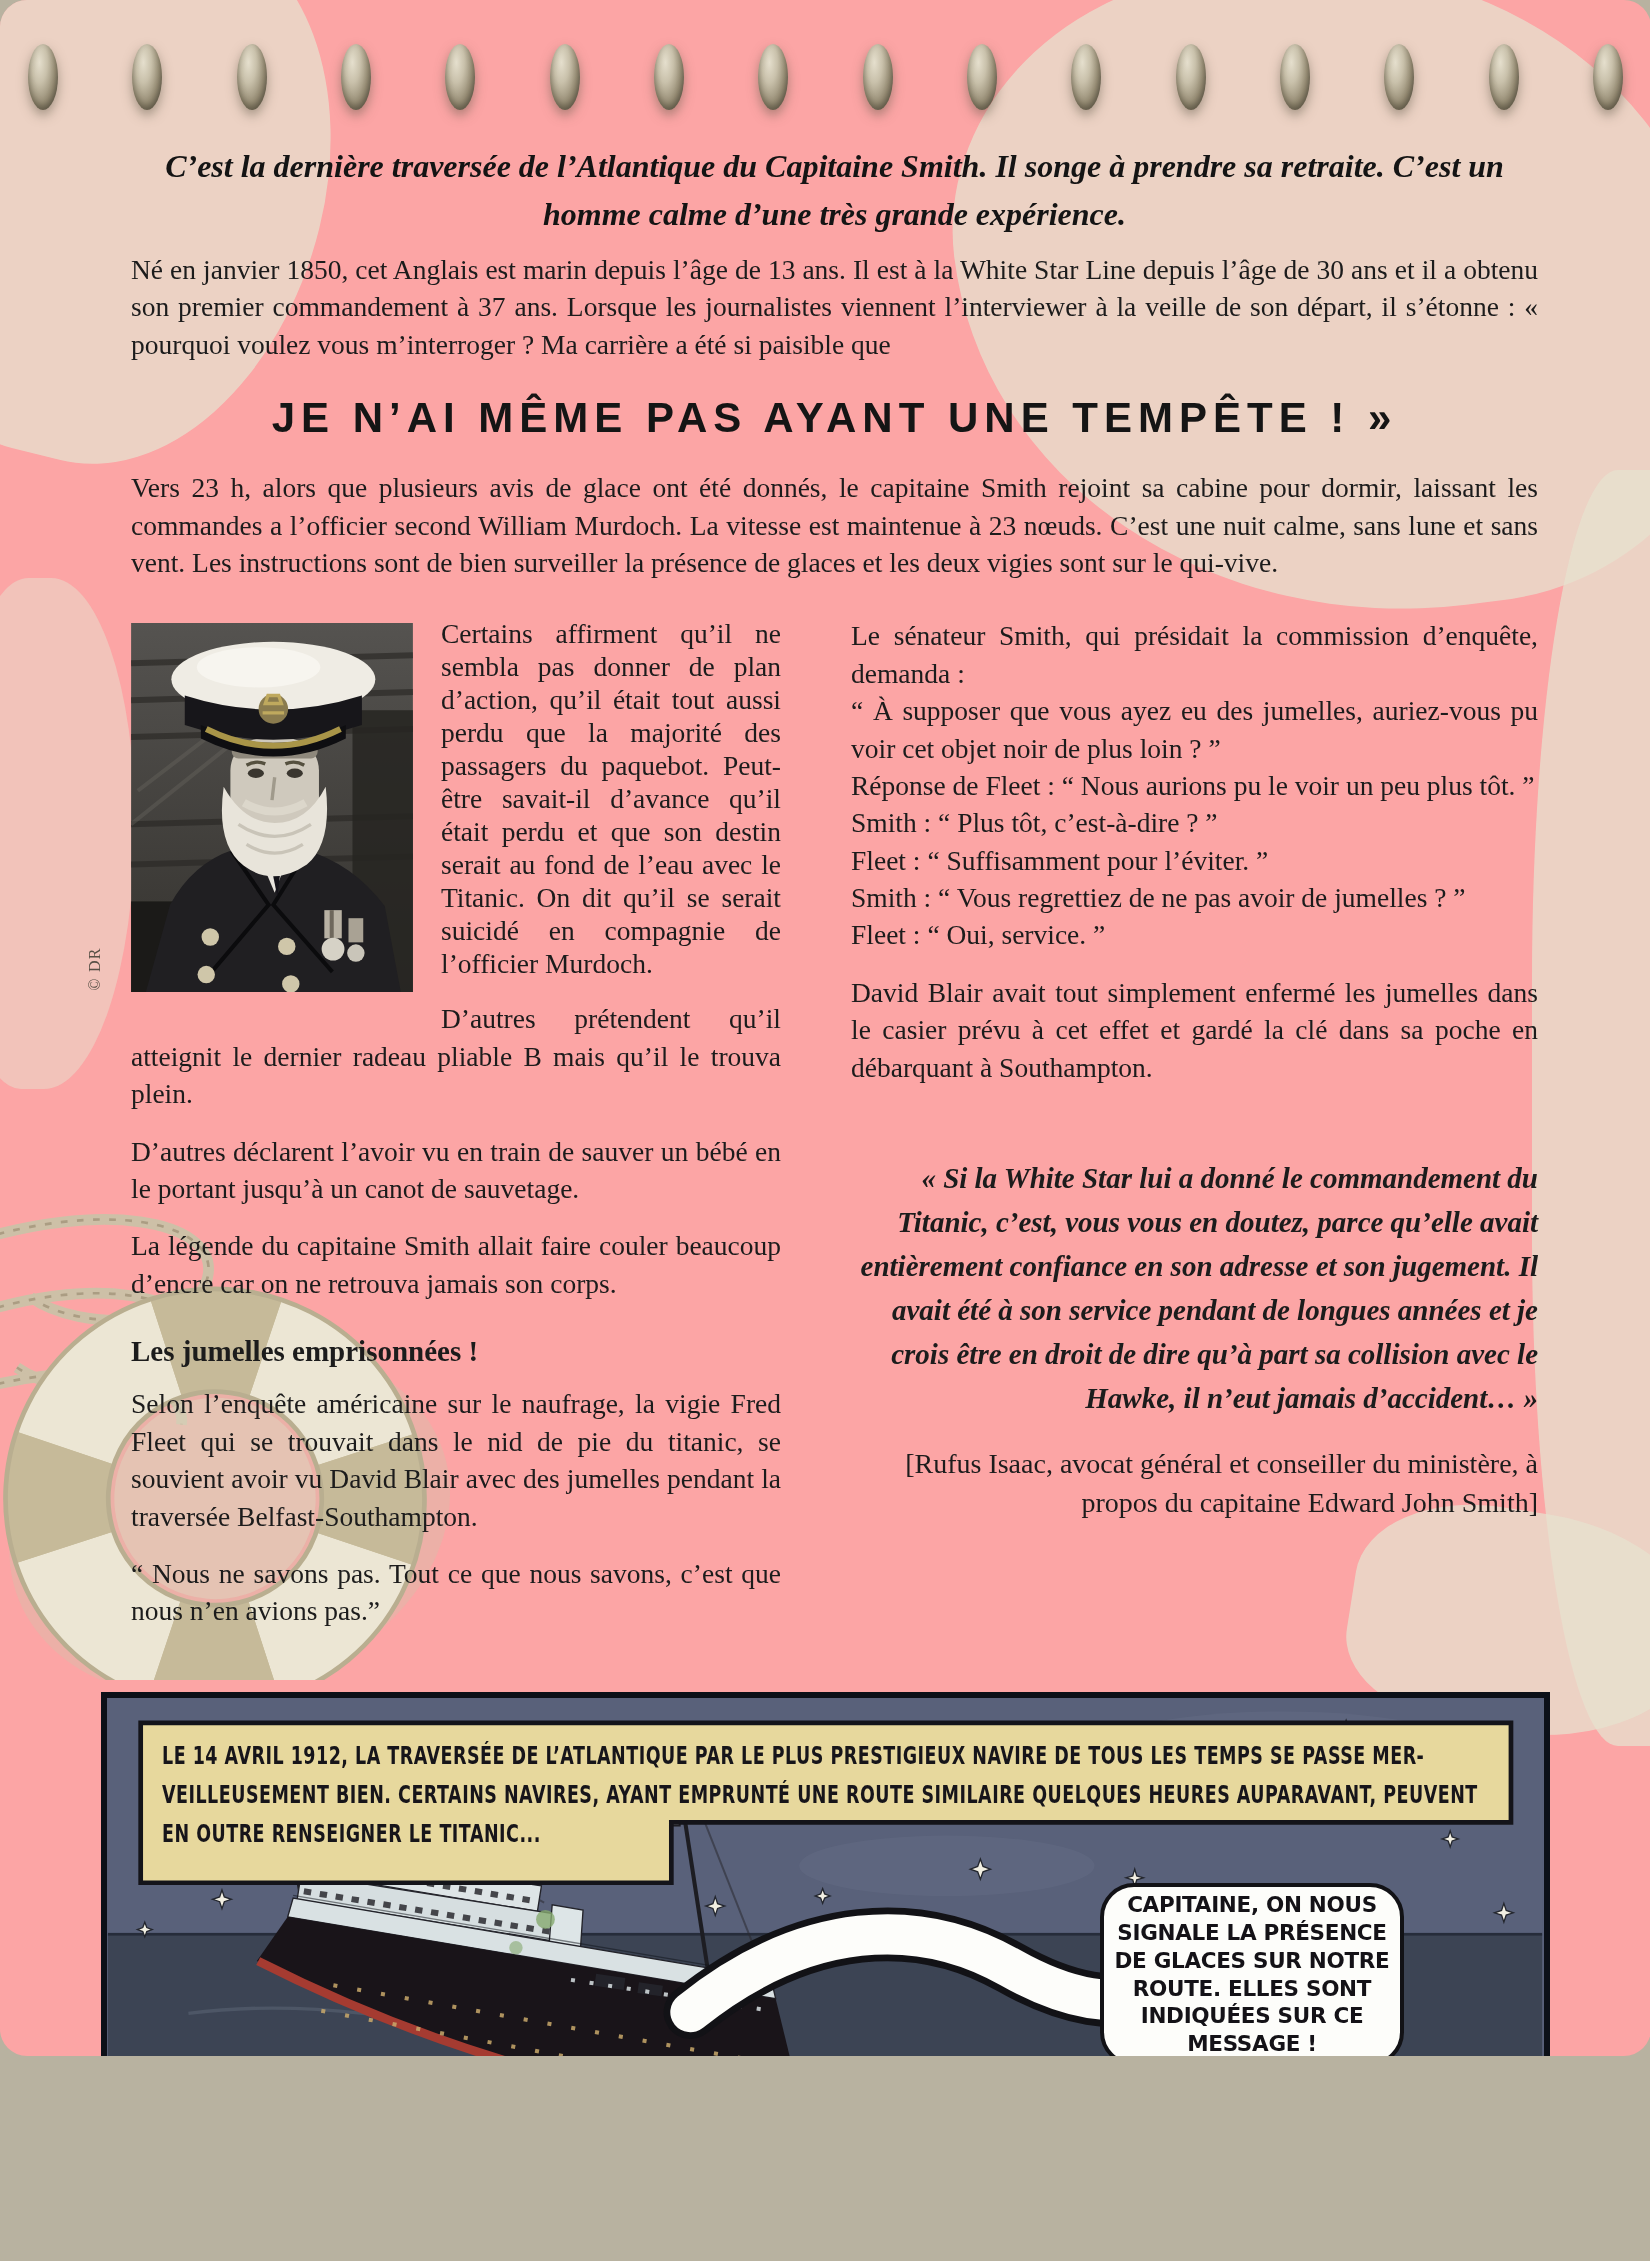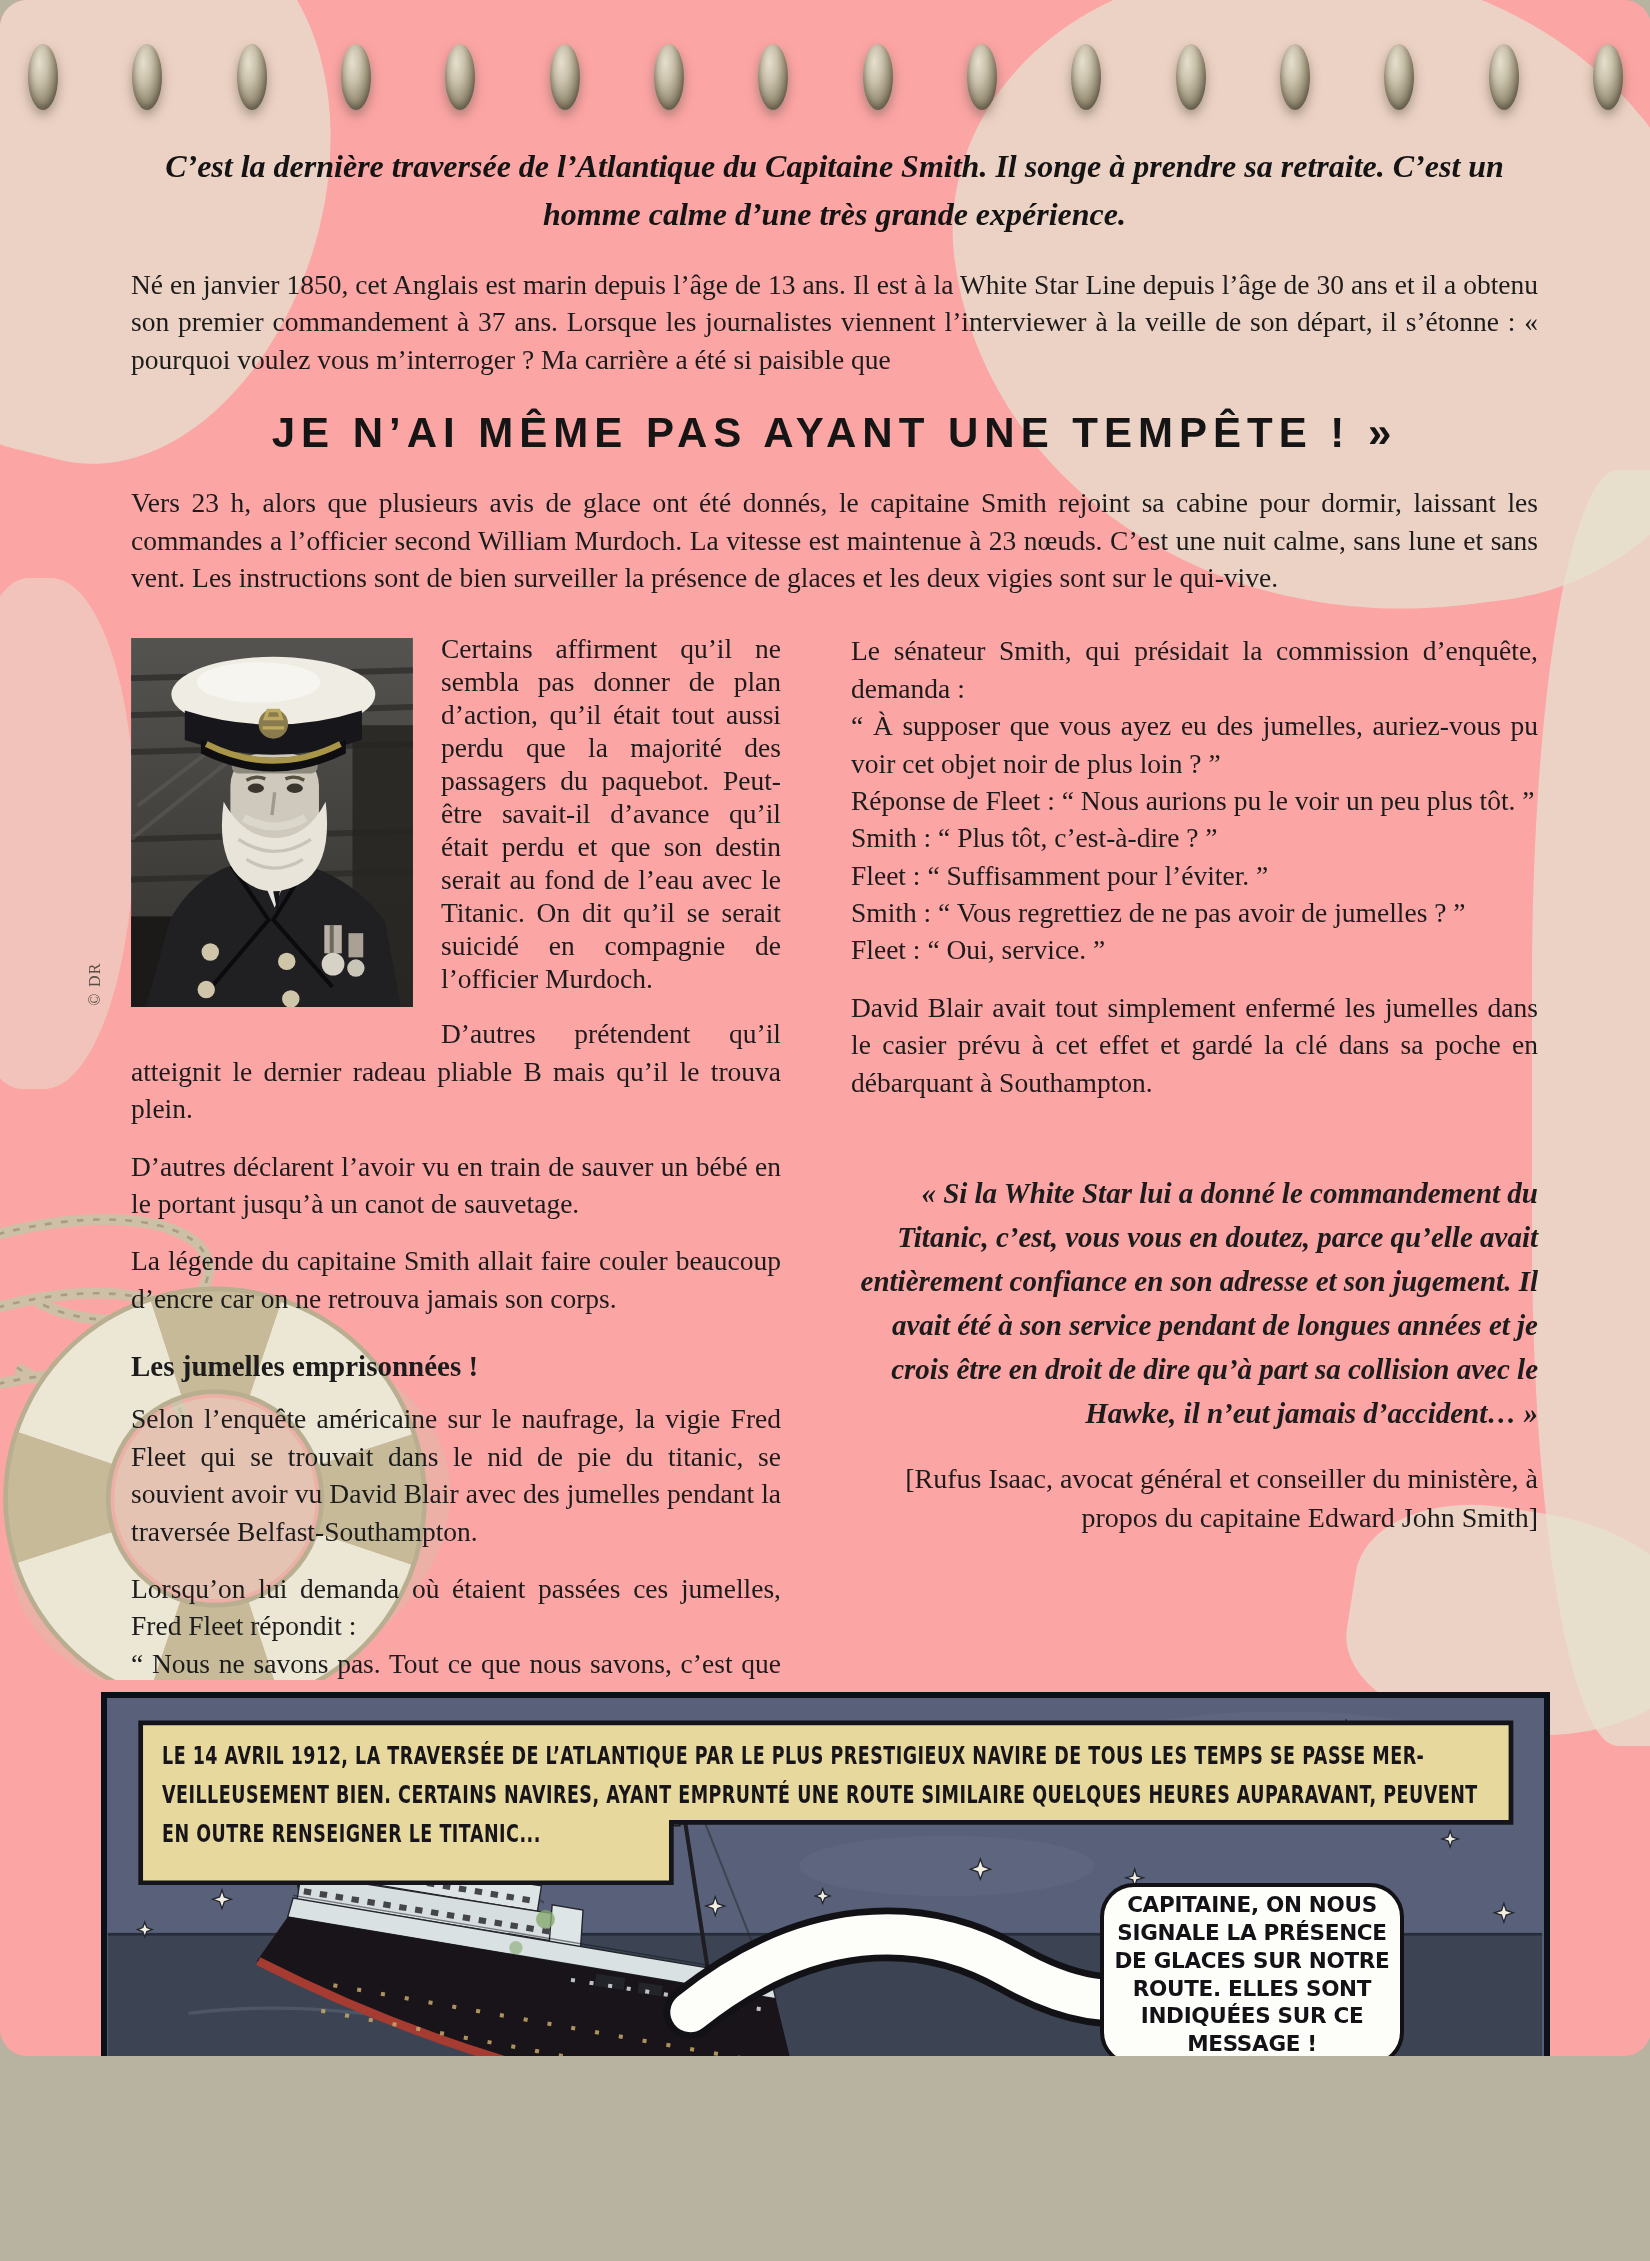--- a/index.html
+++ b/index.html
@@ -21,21 +21,21 @@
          background:radial-gradient(ellipse at 38% 28%, #e5dfcd 0%, #c9c1ab 30%, #968c74 62%, #6b English6353 85%, #57513f 100%);
          background:radial-gradient(ellipse at 38% 28%, #e5dfcd 0%, #c9c1ab 30%, #968c74 62%, #6b6353 85%, #57513f 100%);
          box-shadow:0 5.4px 10.7px rgba(96,90,72,.5), inset 0 -4px 6.7px rgba(60,55,40,.45);}
   
   .lifebuoy{position:absolute;left:-20px;top:1196px;z-index:0;}
   
   .content{position:absolute;left:131px;top:0;width:1407px;z-index:1;}
   .intro{margin:142px 20px 0;text-align:center;font-style:italic;font-weight:bold;
          font-size:32px;line-height:1.5;color:#141414;}
   .body-text{font-size:27.5px;line-height:1.36;text-align:justify;margin:0;}
-  .para1{margin-top:28px;}
+  .para1{margin-top:13px;}
   .headline{margin:31px 0 0;text-align:center;font-family:"Liberation Sans",sans-serif;
             font-weight:bold;font-size:42px;letter-spacing:6px;color:#151515;}
   .para2{margin-top:27px;}
   .columns{display:flex;gap:70px;margin-top:36px;}
   .col-left{width:650px;} .col-right{width:687px;}
   .col-left p,.col-right p{margin:0 0 20px;}
   .col-left p.tight,.col-right p.tight{margin-bottom:0;}
   h3{font-size:29px;font-weight:bold;margin:4px 0 16px;line-height:1.25;}
   h3.second{margin-top:31px;}
   .photo-wrap{float:left;width:282px;height:369px;margin:5.4px 28px 9.4px 0;position:relative;}
@@ -199,21 +199,20 @@
             <circle cx="335" cy="492" r="13" fill="#c9c5b9"></circle>
           </svg>
           <span class="credit">© DR</span>
         </div>
         <p class="beside">Certains affirment qu’il ne sembla pas donner de plan d’action, qu’il était tout aussi perdu que la majorité des passagers du paquebot. Peut-être savait-il d’avance qu’il était perdu et que son destin serait au fond de l’eau avec le Titanic. On dit qu’il se serait suicidé en compagnie de l’officier Murdoch.</p>
         <p>D’autres prétendent qu’il atteignit le dernier radeau pliable B mais qu’il le trouva plein.</p>
         <p>D’autres déclarent l’avoir vu en train de sauver un bébé en le portant jusqu’à un canot de sauvetage.</p>
         <p>La légende du capitaine Smith allait faire couler beaucoup d’encre car on ne retrouva jamais son corps.</p>
         <h3 class="second">Les jumelles emprisonnées !</h3>
         <p>Selon l’enquête américaine sur le naufrage, la vigie Fred Fleet qui se trouvait dans le nid de pie du titanic, se souvient avoir vu David Blair avec des jumelles pendant la traversée Belfast-Southampton.</p>
-        <p class="tight">Lorsqu’on lui demanda où étaient passées ces jumelles, Fred Fleet répondit :</p>
         <p class="tight">“ Nous ne savons pas. Tout ce que nous savons, c’est que nous n’en avions pas.”</p>
       </div>
 
       <div class="col-right body-text">
         <p class="tight">Le sénateur Smith, qui présidait la commission d’enquête, demanda :</p>
         <p class="tight">“ À supposer que vous ayez eu des jumelles, auriez-vous pu voir cet objet noir de plus loin ? ”</p>
         <p class="tight">Réponse de Fleet : “ Nous aurions pu le voir un peu plus tôt. ”</p>
         <p class="tight">Smith : “ Plus tôt, c’est-à-dire ? ”</p>
         <p class="tight">Fleet : “ Suffisamment pour l’éviter. ”</p>
         <p class="tight">Smith : “ Vous regrettiez de ne pas avoir de jumelles ? ”</p>

